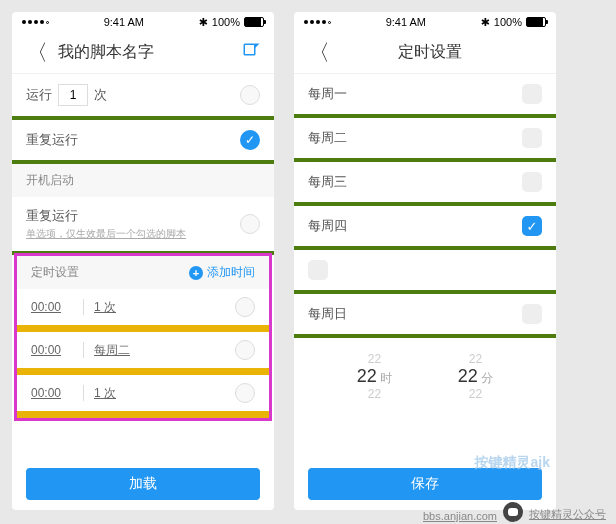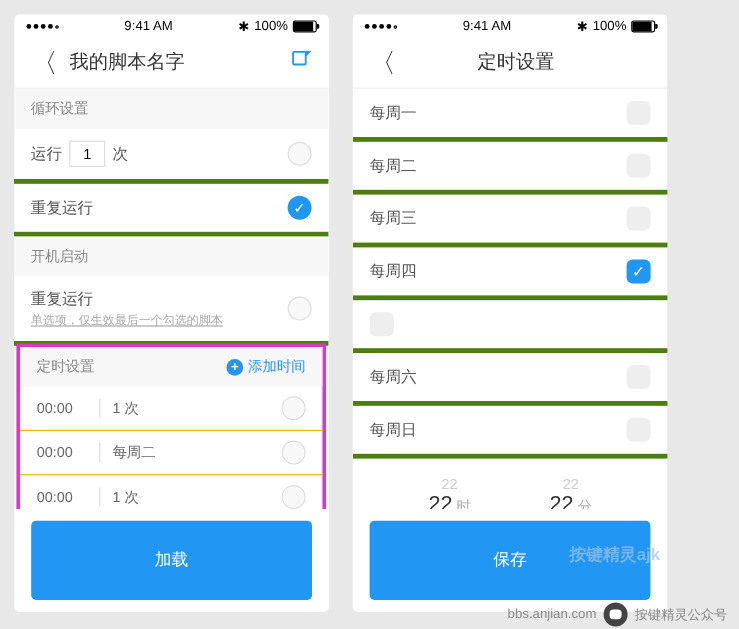--- a/index.html
+++ b/index.html
@@ -27,33 +27,33 @@
 .add-link { color: #2196f3; display: flex; align-items: center; gap: 4px; }
 .add-icon { width: 14px; height: 14px; border-radius: 50%; background: #2196f3; color: #fff; display: flex; align-items: center; justify-content: center; font-size: 11px; font-weight: bold; }
 .row { display: flex; align-items: center; padding: 10px 14px; border-bottom: 4px solid #4d7c0f; font-size: 13px; color: #555; min-height: 40px; }
 .row .label { flex: 1; }
 .row .sub { font-size: 10px; color: #aaa; margin-top: 2px; text-decoration: underline; }
 .row .count-input { width: 30px; height: 22px; border: 1px solid #ddd; text-align: center; font-size: 12px; margin: 0 6px; }
 .radio { width: 20px; height: 20px; border-radius: 50%; border: 1px solid #ddd; background: #f8f8f8; }
 .checkbox-sq { width: 20px; height: 20px; border-radius: 5px; background: #eee; }
 .checkbox-sq.checked { background: #2196f3; display: flex; align-items: center; justify-content: center; color: #fff; font-size: 13px; }
 .check-circle { width: 20px; height: 20px; border-radius: 50%; background: #2196f3; display: flex; align-items: center; justify-content: center; color: #fff; font-size: 12px; }
-.time-row { display: flex; align-items: center; padding: 8px 14px; border-bottom: 1px solid #eab308; font-size: 12px; color: #666; }
+.time-row { display: flex; align-items: center; padding: 8px 14px; border-bottom: 7px solid #eab308; font-size: 12px; color: #666; text-decoration: underline; }
 .time-row .time { width: 42px; }
 .time-row .sep { width: 1px; height: 16px; background: #ddd; margin: 0 10px; }
 .time-row .desc { flex: 1; }
 .highlight-box { border: 3px solid #d838cc; margin: -2px 2px 2px 2px; }
 .scroll-area { flex: 1; overflow-y: auto; }
-.bottom-btn { margin: 10px 14px; background: #2196f3; color: #fff; text-align: center; padding: 24px; border-radius: 4px; font-size: 14px; }
+.bottom-btn { margin: 10px 14px; background: #2196f3; color: #fff; text-align: center; padding: 7px; border-radius: 4px; font-size: 14px; }
 .picker { display: flex; justify-content: space-around; padding: 14px 30px 6px; color: #aaa; font-size: 12px; }
 .picker .col { text-align: center; }
 .picker .val { font-size: 18px; color: #333; margin: 4px 0; }
 .picker .faded { color: #ccc; font-size: 12px; }
 .watermark { position: absolute; bottom: 38px; right: 6px; font-size: 14px; color: #9ac5e8; font-weight: bold; opacity: 0.7; pointer-events: none; }
-.footer-text { position: absolute; bottom: 2px; right: 10px; font-size: 11px; color: #888; display: flex; align-items: center; gap: 6px; }
+.footer-text { position: absolute; bottom: 2px; right: 10px; font-size: 11px; color: #888; display: flex; align-items: flex-end; gap: 6px; text-decoration: underline; }
 .wechat-icon { width: 20px; height: 20px; background: #444; border-radius: 50%; display: flex; align-items: center; justify-content: center; }
 .wechat-icon::before { content: ""; width: 10px; height: 8px; background: #fff; border-radius: 3px; }
 </style>
 </head>
 <body>
 
 <div class="phone">
   <div class="status-bar">
     <div class="dots">
         <span class="dot"></span>
@@ -73,21 +73,20 @@
   </div>
   <div class="nav-bar">
     <span class="nav-back">〈</span>
     <span class="nav-title">我的脚本名字</span>
     <span class="nav-edit"><svg width="18" height="18" viewBox="0 0 24 24" fill="none" stroke="#2196f3" stroke-width="2">
           <rect x="3" y="3" width="14" height="14" rx="1"></rect>
           <path d="M17 7l4-4-3-0 0 3z" fill="#2196f3"></path>
         </svg></span>
   </div>
   <div class="scroll-area">
-    <div class="section-hdr">循环设置</div>
     <div class="row">
       <span>运行</span>
       <input class="count-input" value="1" style="">
       <span class="label">次</span>
       <span class="radio"></span>
     </div>
     <div class="row">
       <span class="label">重复运行</span>
       <span class="check-circle">✓</span>
     </div>
@@ -166,24 +165,20 @@
         <span class="checkbox-sq"></span>
       </div>
     <div class="row">
         <span class="label">每周四</span>
         <span class="checkbox-sq checked">✓</span>
       </div>
     <div class="row">
         <span class="checkbox-sq"></span>
       </div>
     <div class="row">
-        <span class="label">每周六</span>
-        <span class="checkbox-sq"></span>
-      </div>
-    <div class="row">
         <span class="label">每周日</span>
         <span class="checkbox-sq"></span>
       </div>
     <div class="picker">
       <div class="col">
           <div class="faded">22</div>
           <div><span class="val">22</span> <span>时</span></div>
           <div class="faded">22</div>
         </div>
       <div class="col">

